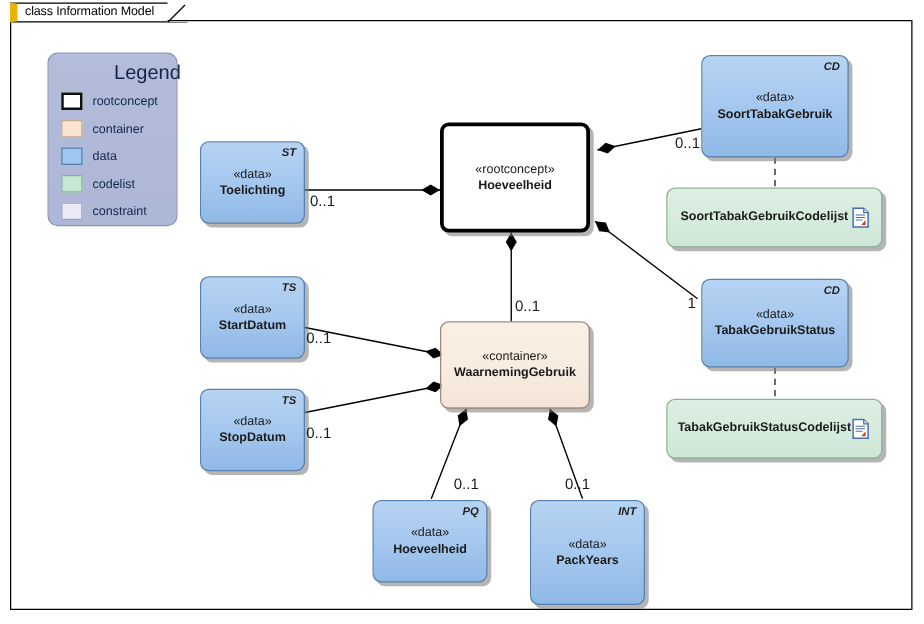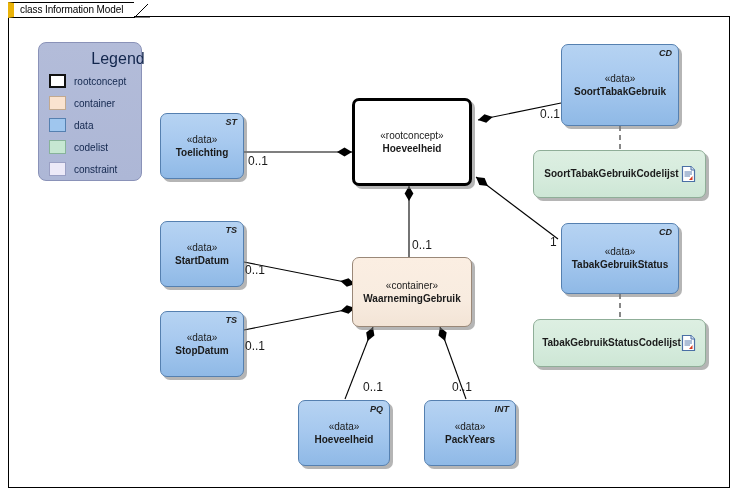--- a/index.html
+++ b/index.html
@@ -323,21 +323,21 @@
 
   <div class="node data" style="left:298px; top:400px; width:92px; height:66px;">
     <div class="shadow"></div>
     <div class="node-inner">
       <span class="tag">PQ</span>
       <span class="stereo">«data»</span>
       <span class="nodename">Hoeveelheid</span>
     </div>
   </div>
 
-  <div class="node data" style="left:424px; top:400px; width:92px; height:66px;">
+  <div class="node data" style="left:424px; top:400px; width:92px; height:84px;">
     <div class="shadow"></div>
     <div class="node-inner">
       <span class="tag">INT</span>
       <span class="stereo">«data»</span>
       <span class="nodename">PackYears</span>
     </div>
   </div>
 
   <div class="node data" style="left:561px; top:44px; width:118px; height:82px;">
     <div class="shadow"></div>

